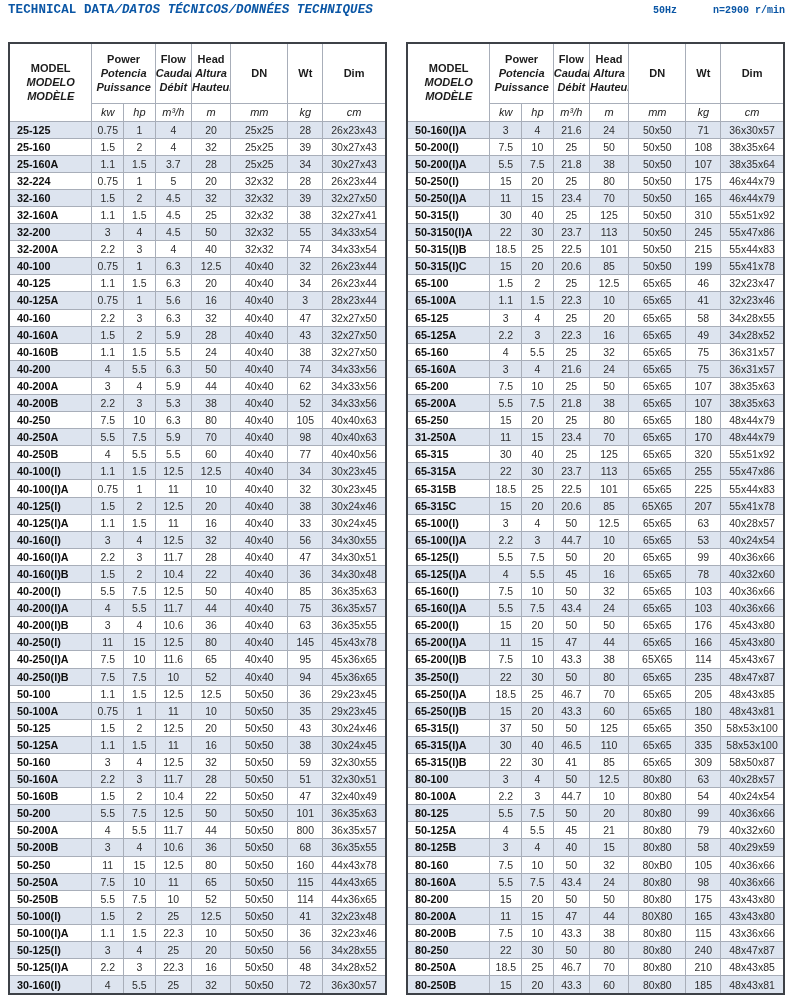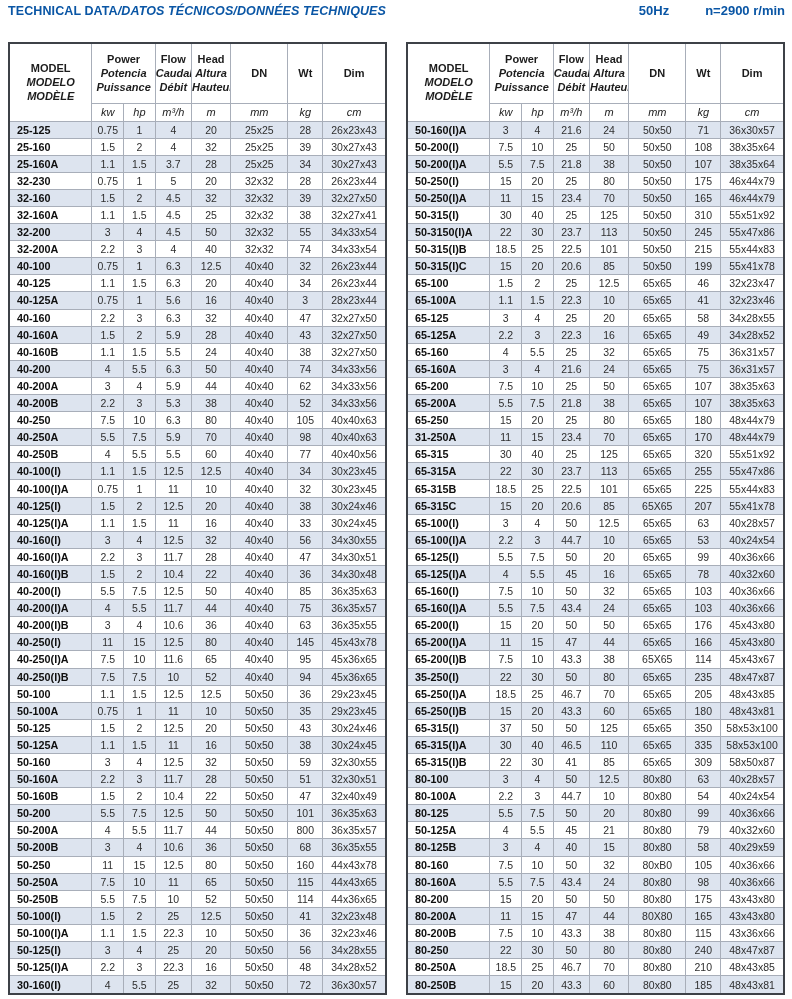--- a/index.html
+++ b/index.html
@@ -2,26 +2,26 @@
 <html><head>
 <meta charset="utf-8">
 <style>
   html,body{margin:0;padding:0;background:#fff;}
   .page{
     position:relative;width:792px;height:999px;background:#ffffff;
     font-family:"Liberation Sans",sans-serif;overflow:hidden;
   }
   .topbar{
     position:absolute;top:3px;left:8px;right:7px;
-    display:flex;justify-content:space-between;align-items:baseline;
+    display:flex;justify-content:space-between;align-items:baseline;font-family:Liberation Mono, monospace;
   }
   .doc-title{font-size:12.5px;font-weight:bold;color:#0a56a5;letter-spacing:.1px;}
   .doc-title .it{font-style:italic;}
   .top-right{display:flex;gap:36px;align-items:baseline;}
-  .top-right span{font-size:13px;font-weight:bold;color:#0a56a5;}
+  .top-right span{font-size:10px;font-weight:bold;color:#0a56a5;}
   .tables{position:absolute;top:42px;left:8px;display:flex;gap:19px;}
   table.spec{
     width:379px;height:953px;border-collapse:collapse;table-layout:fixed;
     border:2px solid #3d4147;background:#f0abfc;
   }
   .spec th,.spec td{
     border:1px solid #a8aeb9;text-align:center;padding:0;
     overflow:hidden;white-space:nowrap;vertical-align:middle;
   }
   .spec thead tr.first-head{height:60px;}
@@ -136,21 +136,21 @@
             <td class="model">25-160A</td>
             <td>1.1</td>
             <td>1.5</td>
             <td>3.7</td>
             <td>28</td>
             <td>25x25</td>
             <td>34</td>
             <td>30x27x43</td>
           </tr>
           <tr>
-            <td class="model">32-230</td>
+            <td class="model">32-224</td>
             <td>0.75</td>
             <td>1</td>
             <td>5</td>
             <td>20</td>
             <td>32x32</td>
             <td>28</td>
             <td>26x23x44</td>
           </tr>
           <tr>
             <td class="model">32-160</td>

